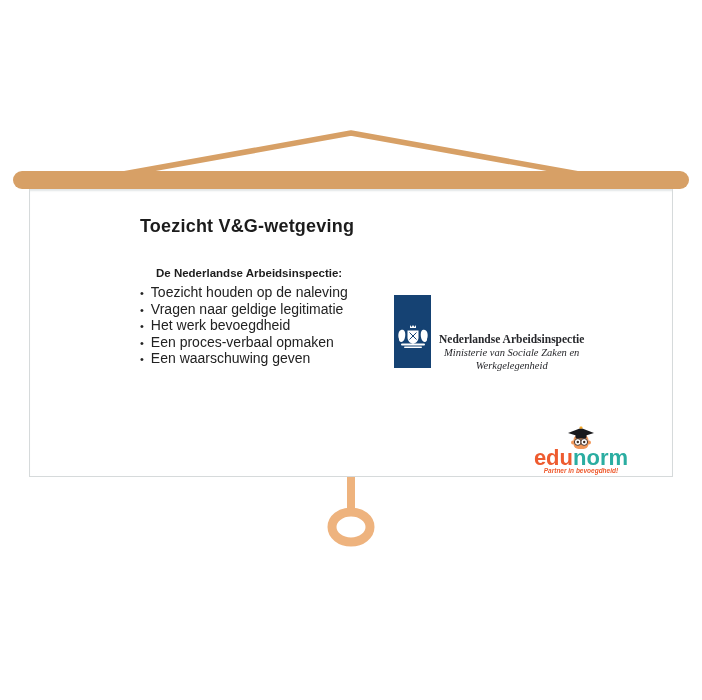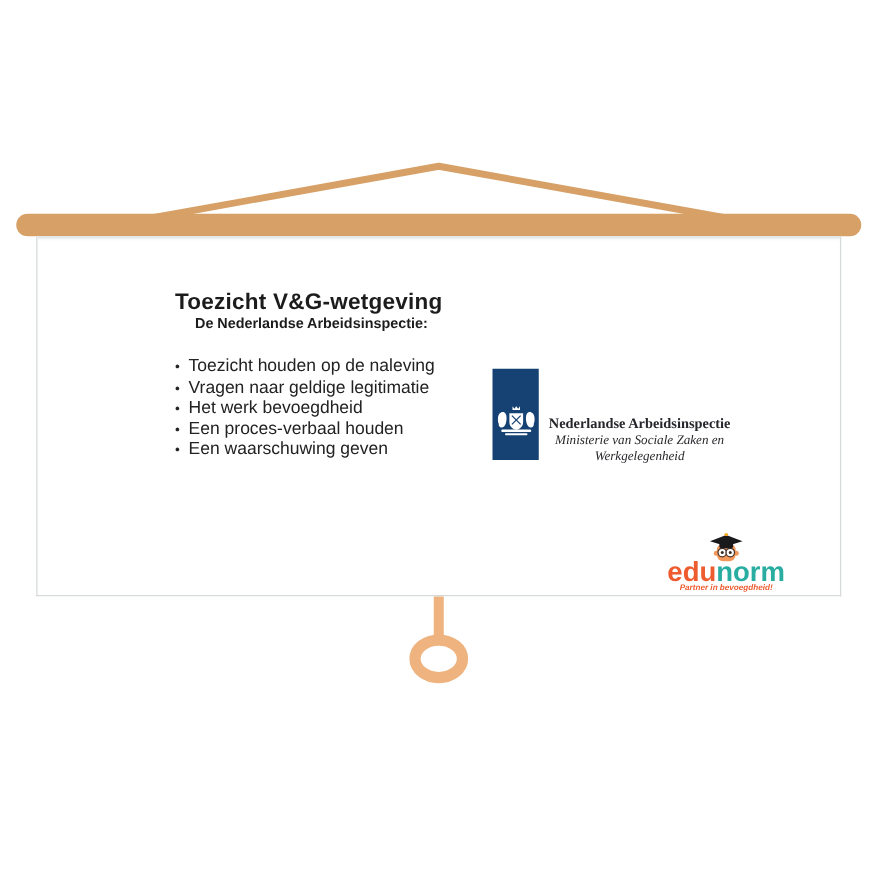--- a/index.html
+++ b/index.html
@@ -32,30 +32,30 @@
     background: #ffffff;
     border-left: 1px solid #d6dadb;
     border-right: 1px solid #d6dadb;
     border-bottom: 1px solid #d6dadb;
     box-shadow: inset 0 3px 2px -1px #e2e6e7;
     box-sizing: border-box;
   }
   .slide-title {
     position: absolute;
     left: 110px;
-    top: 42px;
+    top: 27px;
     font-size: 18px;
     font-weight: bold;
     letter-spacing: 0.2px;
     color: #1c1c1c;
   }
   .slide-lead {
     position: absolute;
     left: 110px;
-    top: 64px;
+    top: 78px;
     font-size: 11.5px;
     font-weight: bold;
     color: #1c1c1c;
     padding-left: 16px;
   }
   .bullet-list {
     position: absolute;
     left: 110px;
     top: 95px;
     margin: 0;
@@ -158,21 +158,21 @@
   <div class="screen">
 
     <div class="slide-title">Toezicht V&amp;G-wetgeving</div>
 
     <div class="slide-lead">De Nederlandse Arbeidsinspectie:</div>
 
     <ul class="bullet-list">
       <li>Toezicht houden op de naleving</li>
       <li>Vragen naar geldige legitimatie</li>
       <li>Het werk bevoegdheid</li>
-      <li>Een proces-verbaal houden</li>
+      <li>Een proces-verbaal opmaken</li>
       <li>Een waarschuwing geven</li>
     </ul>
 
     <div class="gov-logo">
       <div class="gov-flag">
 
         <svg class="gov-emblem" width="30" height="26" viewBox="0 0 30 26" xmlns="http://www.w3.org/2000/svg">
           <g fill="#ffffff">
 
             <path d="M12 1 l1.5 2 1.5-2 1.5 2 1.5-2 v3 h-6 z"></path>

